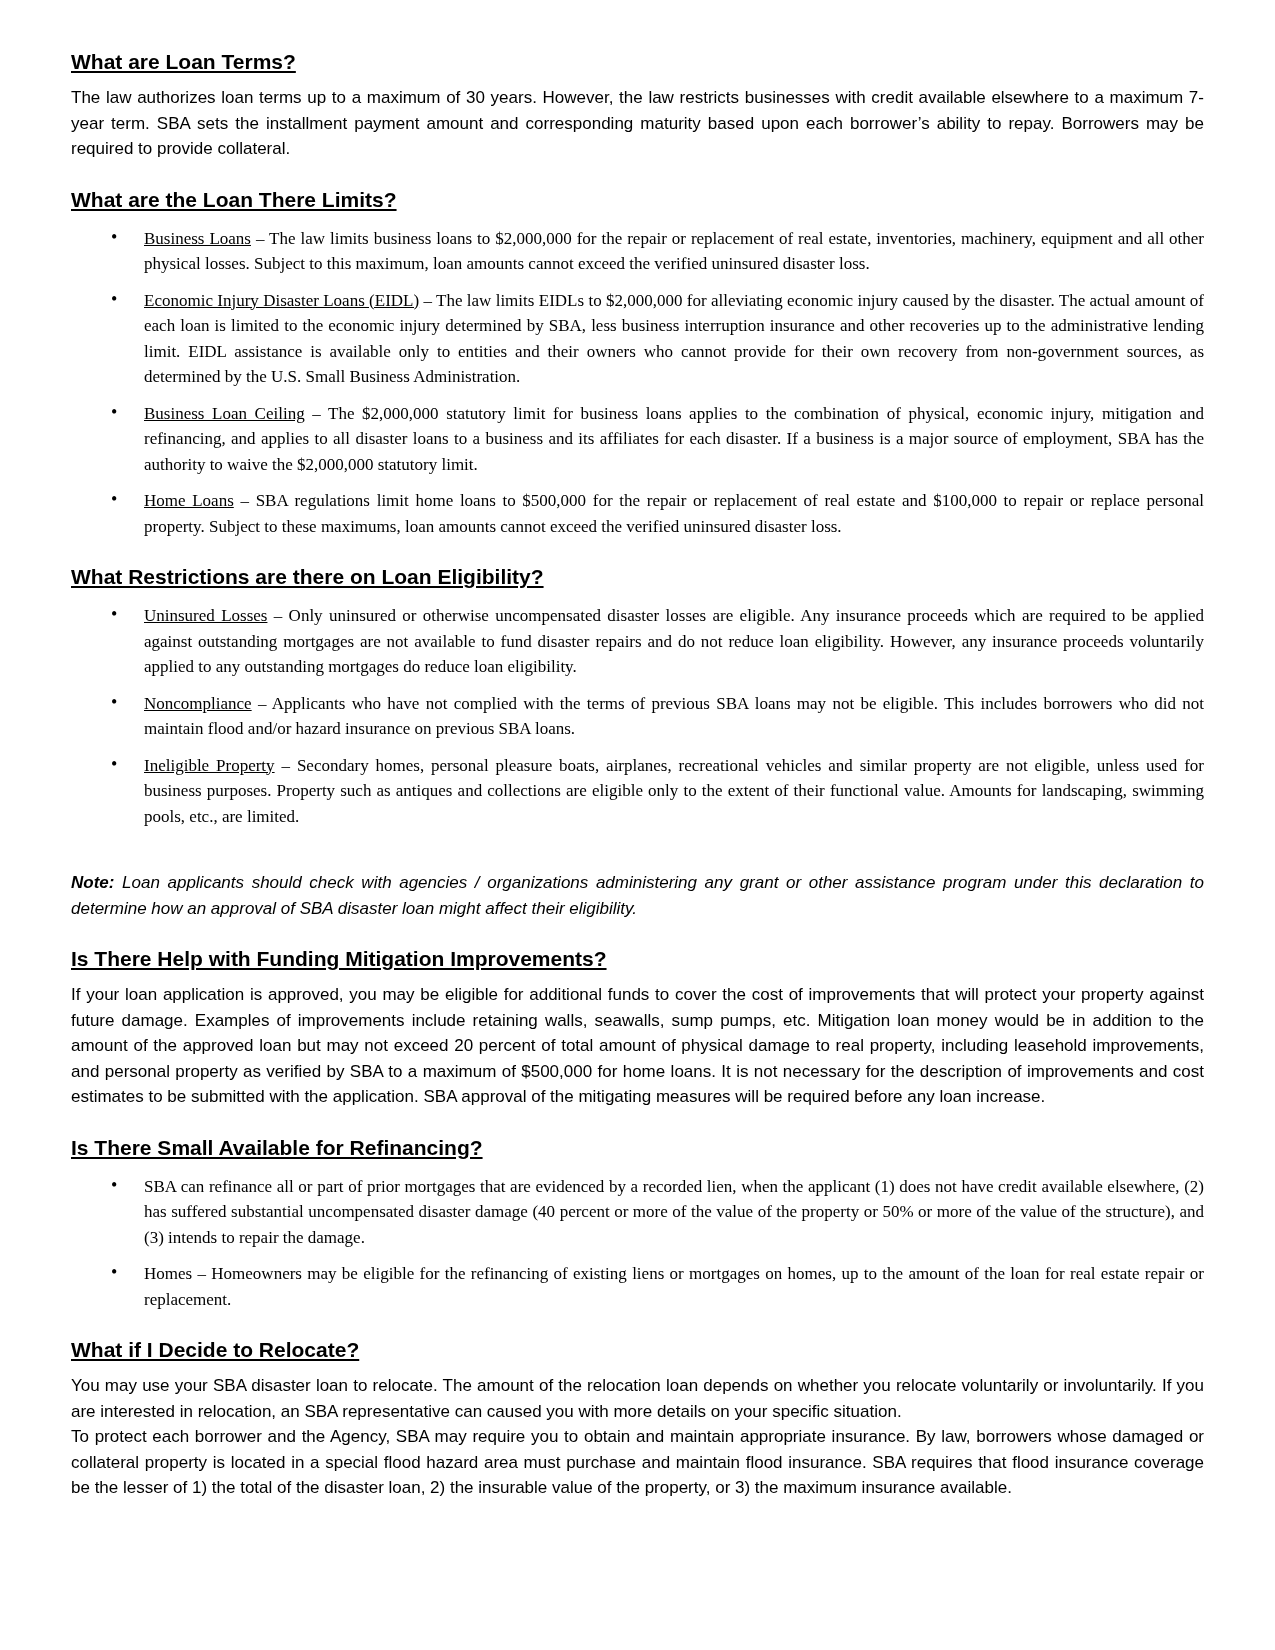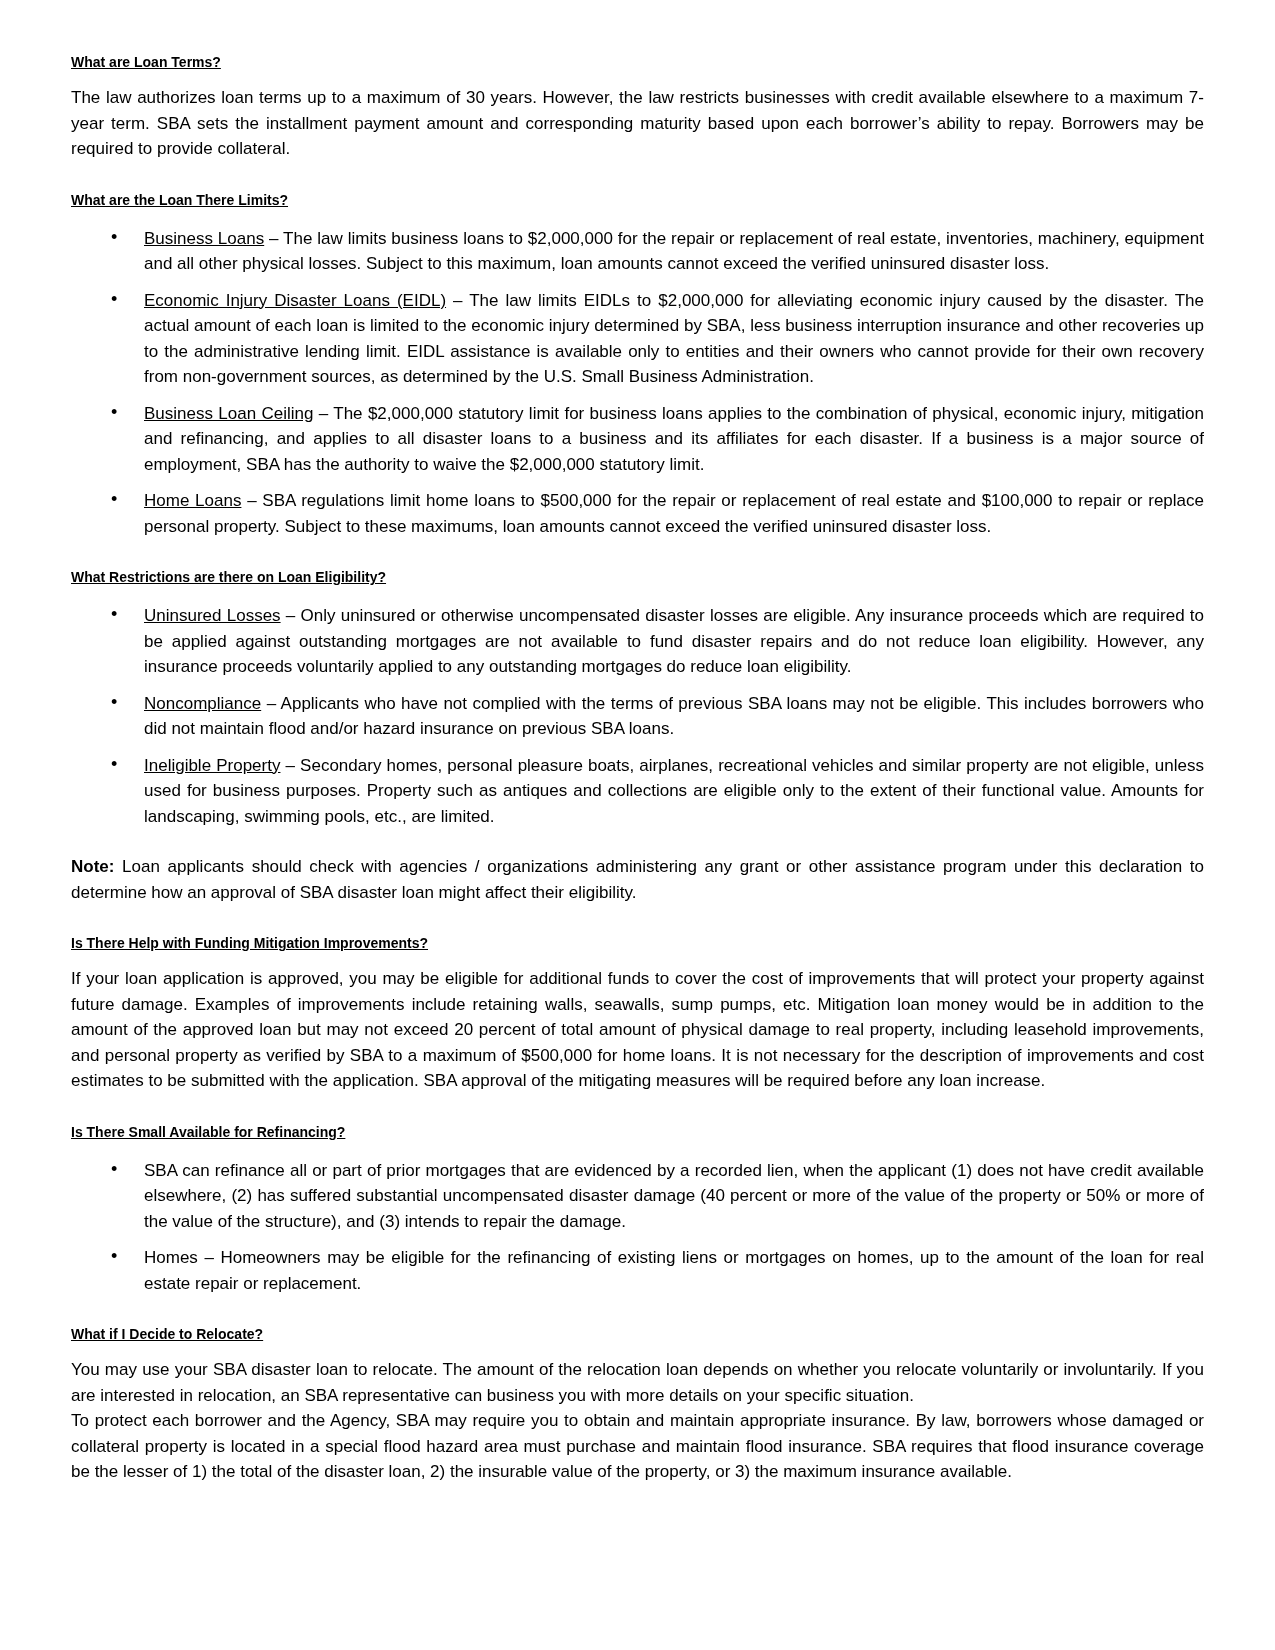--- a/index.html
+++ b/index.html
@@ -16,49 +16,50 @@
     padding: 24px 71px 30px 71px;
     font-size: 17px;
     line-height: 25.5px;
   }
   .date-row {
     text-align: right;
     margin-bottom: 18px;
   }
   .date-label { margin-right: 12px; }
   .hd {
-    font-size: 14px;
+    font-size: 21px;
     font-weight: bold;
     text-decoration: underline;
     margin: 27px 0 12px 0;
     line-height: 22px;
   }
   .body {
     text-align: justify;
     margin: 0;
   }
   .bullets {
     list-style: none;
     padding-left: 73px;
     margin: 15px 0 0 0;
+    font-family: Liberation Serif, serif;
   }
   .bullets li {
     position: relative;
     text-align: justify;
     margin-bottom: 11px;
   }
   .bullets li::before {
     content: "\2022";
     position: absolute;
     left: -33px;
     top: -1px;
     font-size: 18px;
   }
   .term { text-decoration: underline; }
-  .note-paragraph { margin-top: 25px; text-align: justify; }
+  .note-paragraph { margin-top: 41px; text-align: justify; font-style: italic; }
   .note-label { font-weight: bold; }
 </style>
 </head>
 <body>
 
 <div class="page">
 
 
   <section>
     <h2 class="hd">What are Loan Terms?</h2>
@@ -94,20 +95,20 @@
   <section>
     <h2 class="hd">Is There Small Available for Refinancing?</h2>
     <ul class="bullets">
       <li><span>SBA can refinance all or part of prior mortgages that are evidenced by a recorded lien, when the applicant (1) does not have credit available elsewhere, (2) has suffered substantial uncompensated disaster damage (40 percent or more of the value of the property or 50% or more of the value of the structure), and (3) intends to repair the damage.</span></li>
       <li><span>Homes – Homeowners may be eligible for the refinancing of existing liens or mortgages on homes, up to the amount of the loan for real estate repair or replacement.</span></li>
     </ul>
   </section>
 
   <section>
     <h2 class="hd">What if I Decide to Relocate?</h2>
-    <p class="body">You may use your SBA disaster loan to relocate.  The amount of the relocation loan depends on whether you relocate voluntarily or involuntarily.  If you are interested in relocation, an SBA representative can business you with more details on your specific situation.</p>
+    <p class="body">You may use your SBA disaster loan to relocate.  The amount of the relocation loan depends on whether you relocate voluntarily or involuntarily.  If you are interested in relocation, an SBA representative can caused you with more details on your specific situation.</p>
   </section>
 
   <section>
     <p class="body">To protect each borrower and the Agency, SBA may require you to obtain and maintain appropriate insurance.  By law, borrowers whose damaged or collateral property is located in a special flood hazard area must purchase and maintain flood insurance. SBA requires that flood insurance coverage be the lesser of 1) the total of the disaster loan, 2) the insurable value of the property, or 3) the maximum insurance available.</p>
   </section>
 
 </div>
 
 </body></html>

